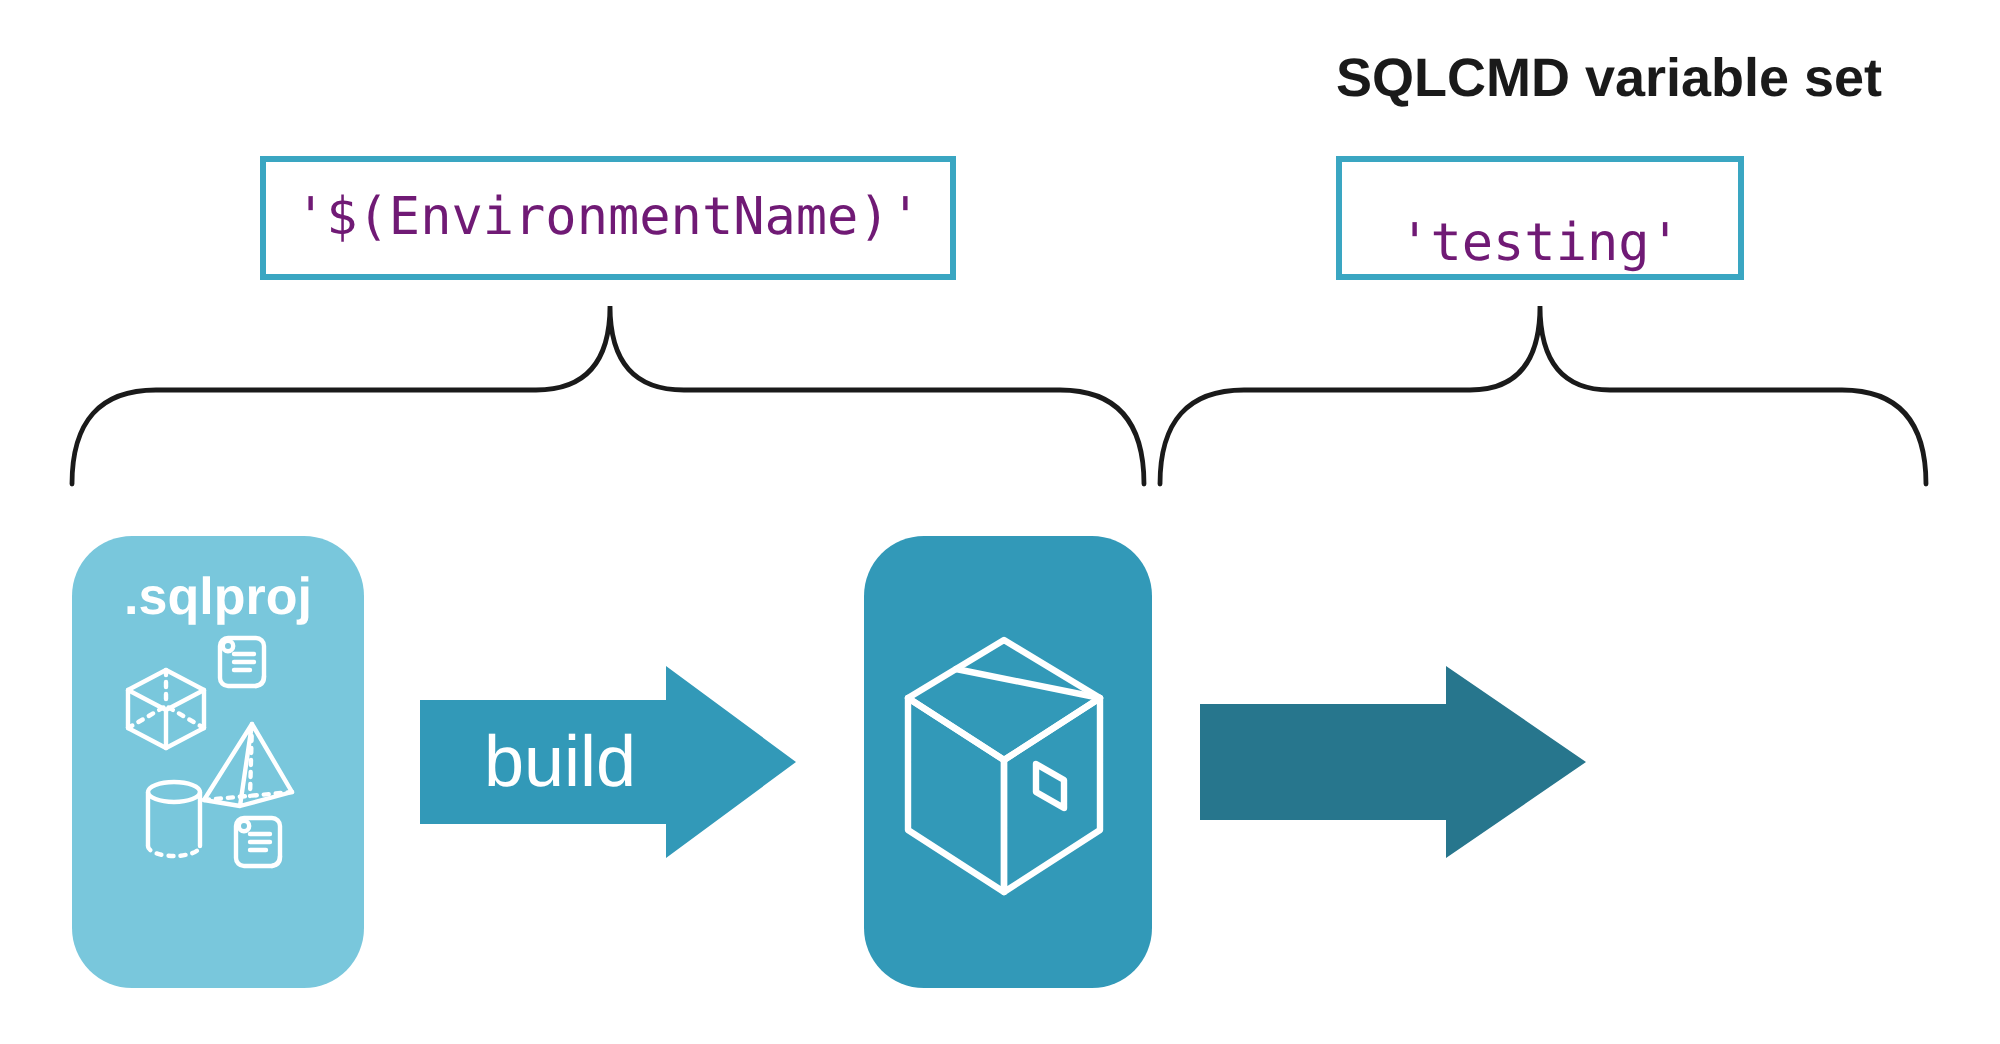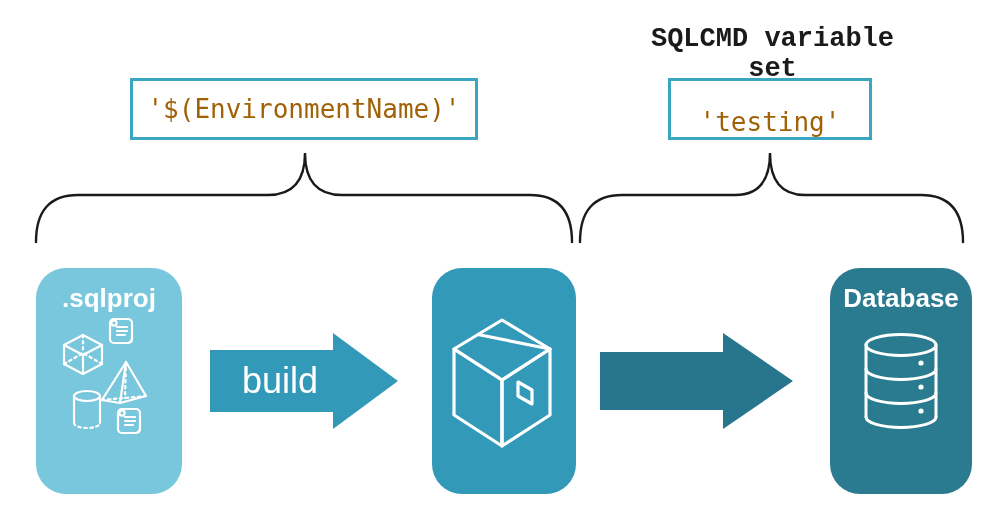--- a/index.html
+++ b/index.html
@@ -5,30 +5,30 @@
   html,body{margin:0;padding:0;background:#ffffff;}
   .canvas{
     position:relative;width:1000px;height:522px;background:#ffffff;overflow:hidden;
     font-family:"Liberation Sans",sans-serif;
   }
   .heading{
     position:absolute;top:24px;font-size:27px;font-weight:bold;color:#1a1a1a;
     text-align:center;letter-spacing:0px;
   }
   .heading.left{left:110px;width:400px;}
-  .heading.right{left:625px;width:295px;font-family:Liberation Mono, monospace;}
+  .heading.right{left:657px;width:295px;}
   .codebox{
     position:absolute;top:78px;height:62px;border:3px solid #3aa6c2;box-sizing:border-box;
     display:flex;align-items:center;justify-content:center;background:#ffffff;
   }
   .codebox.left{left:130px;width:348px;}
   .codebox.right{left:668px;width:204px;align-items:flex-end;}
   .codebox code{
     font-family:"DejaVu Sans Mono","Liberation Mono",monospace;
-    font-size:26px;color:#a16207;white-space:pre;
+    font-size:26px;color:#701a75;white-space:pre;
   }
   svg.brace{position:absolute;overflow:visible;}
   svg.brace path{fill:none;stroke:#1a1a1a;stroke-width:2.4;stroke-linecap:round;}
   .brace-left{left:33px;top:147px;}
   .brace-right{left:577px;top:147px;}
   .node{
     position:absolute;top:268px;height:226px;border-radius:30px;
   }
   .node.sqlproj{left:36px;width:146px;background:#79c7dc;}
   .node.dacpac{left:432px;width:144px;background:#3299b8;}
@@ -126,27 +126,14 @@
       <path d="M52,62 L100,31 L100,97 L52,128 Z"></path>
       <path d="M28,16.5 L100,31"></path>
       <path d="M68,64 L82,72 L82,86 L68,78 Z"></path>
     </svg>
   </div>
 
   <svg class="arrow" style="left:600px" width="195" height="96" viewBox="0 0 195 96">
     <polygon class="arrow-deploy-shape" points="0,19 123,19 123,0 193,48 123,96 123,77 0,77"></polygon>
   </svg>
 
-  <div class="node database">
-    <div class="node-label">Database</div>
-    <svg class="icon-database" width="76" height="98" viewBox="0 0 76 98">
-      <ellipse cx="38" cy="13" rx="35" ry="10.5"></ellipse>
-      <path d="M3,13 L3,85 M73,13 L73,85"></path>
-      <path d="M3,85 A35,10.5 0 0 0 73,85"></path>
-      <path d="M3,37 A35,10.5 0 0 0 73,37"></path>
-      <path d="M3,61 A35,10.5 0 0 0 73,61"></path>
-      <circle class="dot" cx="58" cy="31" r="2.6"></circle>
-      <circle class="dot" cx="58" cy="55" r="2.6"></circle>
-      <circle class="dot" cx="58" cy="79" r="2.6"></circle>
-    </svg>
-  </div>
 
 </div>
 
 </body></html>

